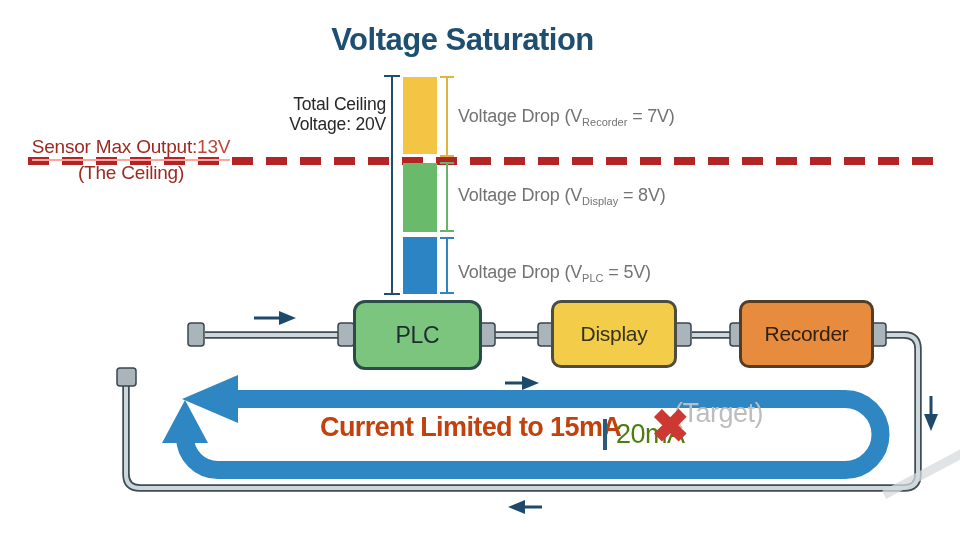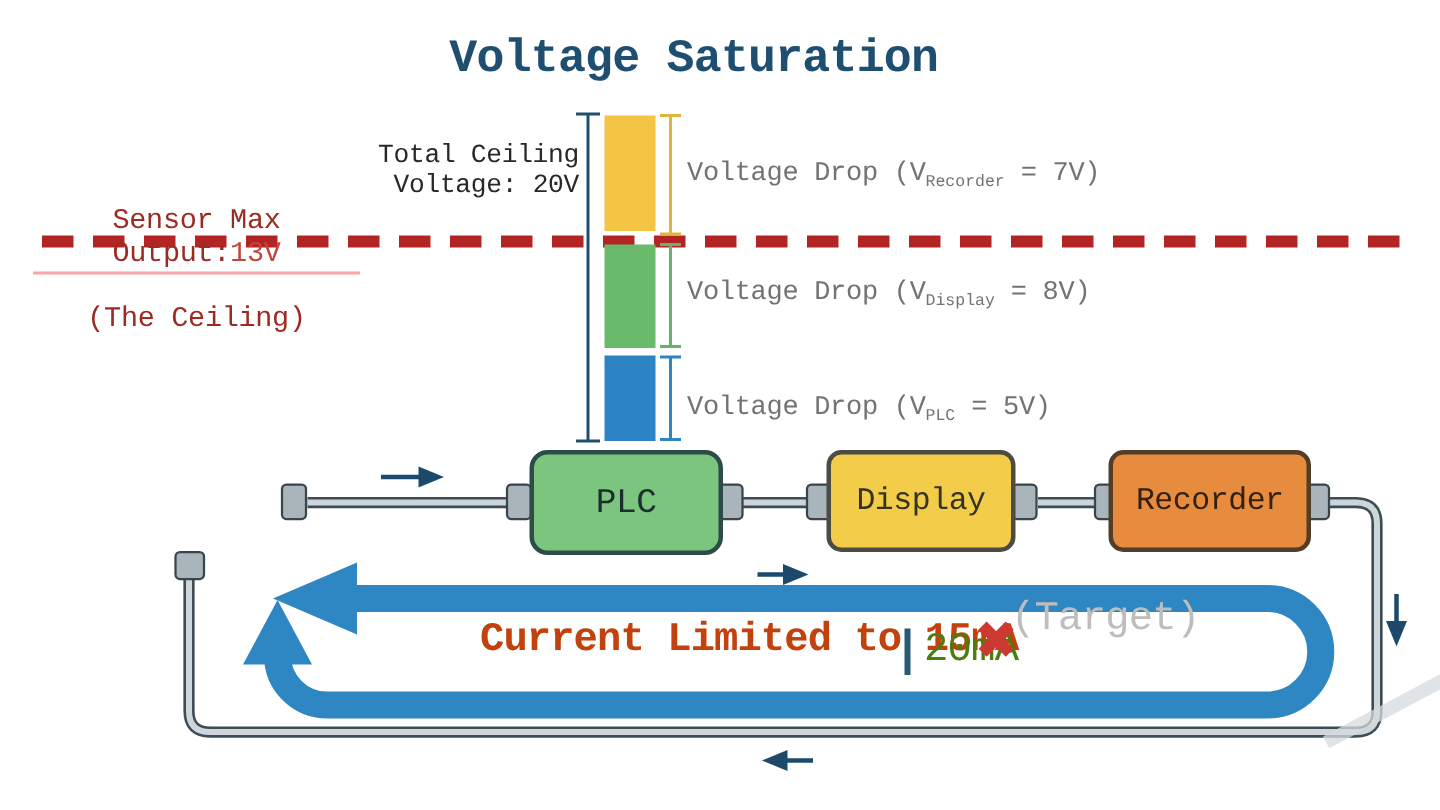--- a/index.html
+++ b/index.html
@@ -1,19 +1,19 @@
 <!DOCTYPE html>
 <html><head>
 <meta charset="utf-8">
 <style>
   * { margin:0; padding:0; box-sizing:border-box; }
   html,body { background:#fff; }
   #canvas {
     position:relative; width:960px; height:540px; background:#ffffff;
-    font-family:Liberation Mono, monospace; overflow:hidden;
+    font-family:Liberation Sans, sans-serif; overflow:hidden;
   }
   .abs { position:absolute; }
   #title {
     left:0; top:22px; width:925px; text-align:center;
     font-size:31px; font-weight:700; letter-spacing:-0.5px; color:#1f4f70;
   }
   
   .bar-seg { left:403px; width:34px; }
   #seg-recorder { top:77px;  height:77px; }
   #seg-display  { top:163px; height:69px; }
@@ -27,21 +27,21 @@
     left:458px; font-size:18px; color:#737373; letter-spacing:-0.2px; white-space:nowrap;
   }
   .drop-label .sub { font-size:11px; vertical-align:-4px; letter-spacing:0; }
   #drop-recorder { top:106px; }
   #drop-display  { top:185px; }
   #drop-plc      { top:262px; }
   
   #ceiling-block { left:22px; top:136px; width:218px; text-align:center; letter-spacing:-0.2px; }
   #ceiling-line1 { font-size:19px; color:#9c2a22; border-bottom:2px solid #fca5a5; padding-bottom:1px; display:inline-block; }
   #ceiling-line1 .val { color:#c0453a; }
-  #ceiling-line2 { font-size:19px; color:#9c2a22; margin-top:18px; }
+  #ceiling-line2 { font-size:19px; color:#9c2a22; margin-top:1px; }
   
   .device {
     border:3px solid; border-radius:10px; display:flex; align-items:center; justify-content:center;
     text-align:center; letter-spacing:-0.3px;
   }
   #dev-sensor   { left:64px;  top:299px; width:126px; height:72px; font-size:19px; line-height:22px; }
   #dev-plc      { left:353px; top:300px; width:129px; height:70px; font-size:23px; border-radius:12px; }
   #dev-display  { left:551px; top:300px; width:126px; height:68px; font-size:21px; }
   #dev-recorder { left:739px; top:300px; width:135px; height:68px; font-size:21px; }
   

